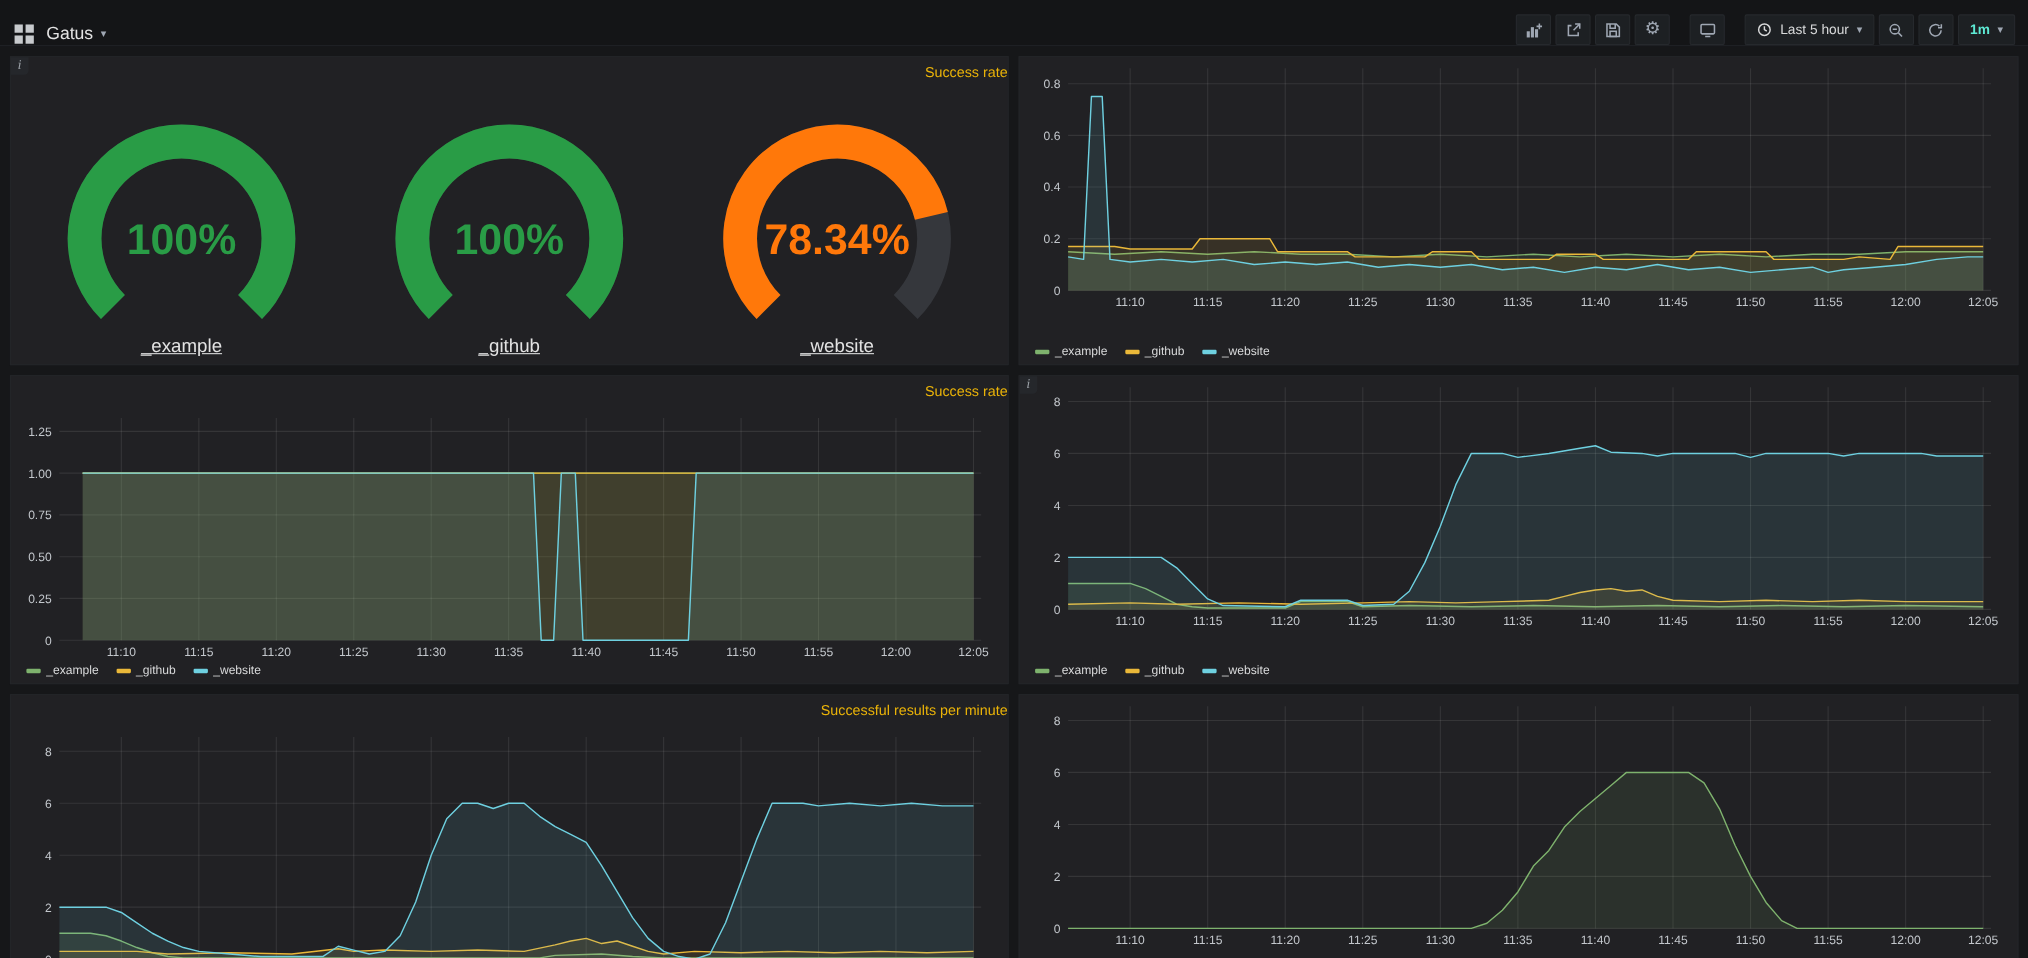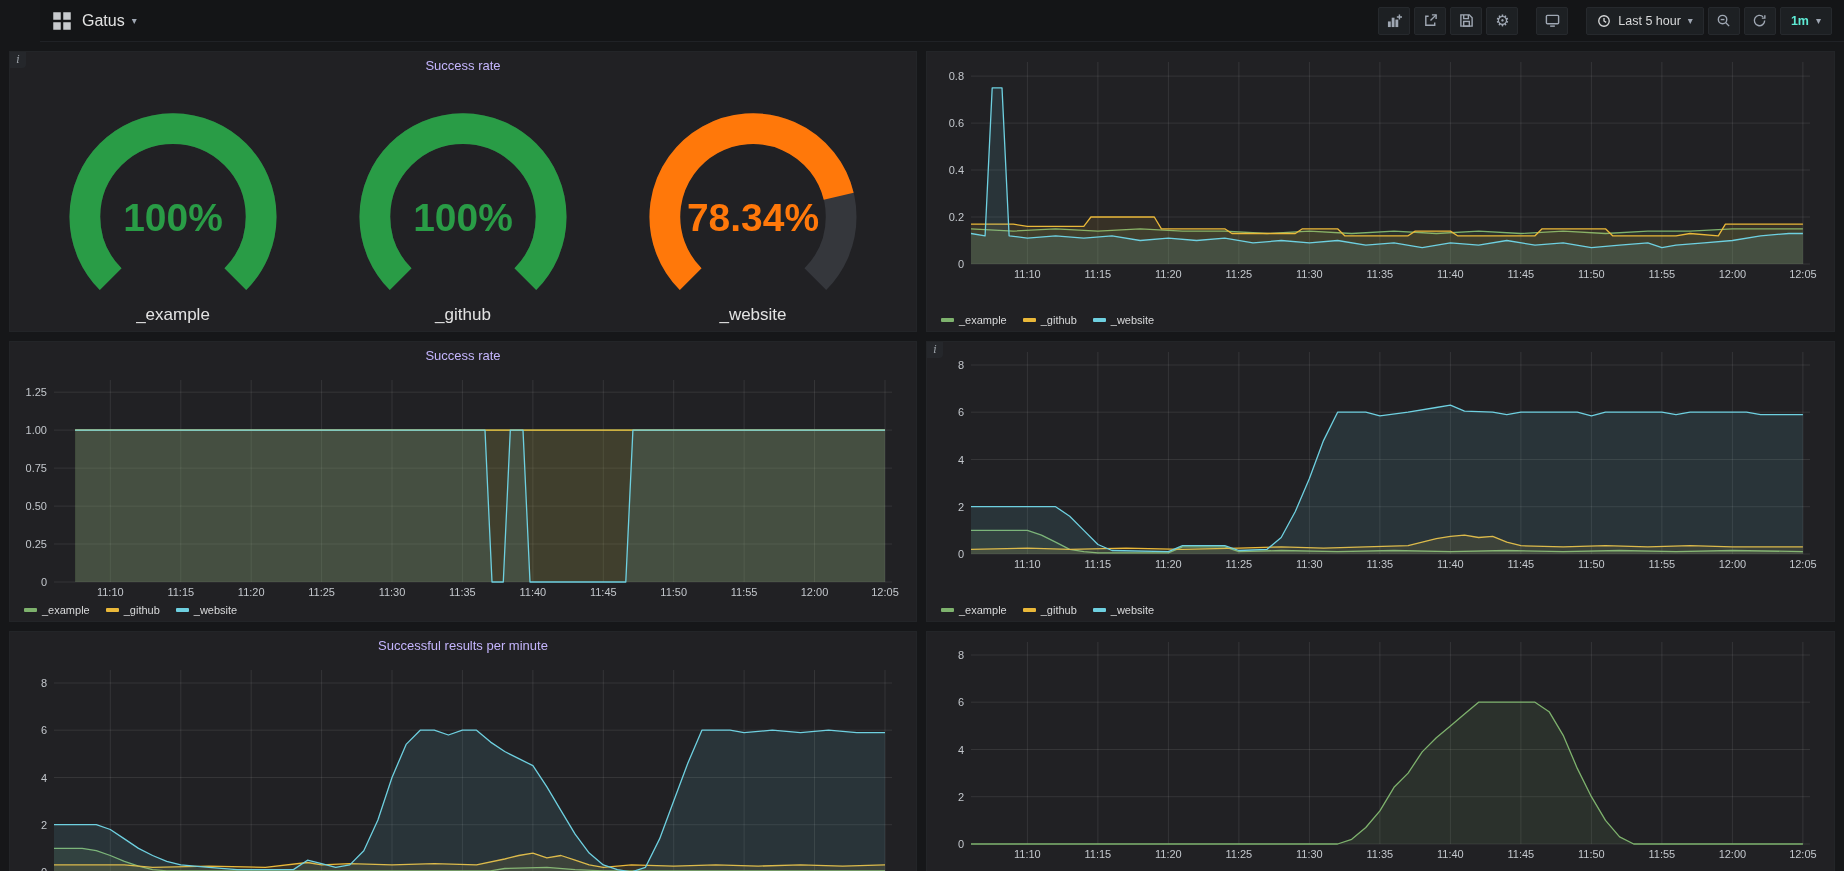--- a/index.html
+++ b/index.html
@@ -1,21 +1,21 @@
 <!DOCTYPE html>
 <html><head>
 <meta charset="utf-8">
 <style>
   * { margin:0; padding:0; box-sizing:border-box; }
   html,body { width:1844px; height:871px; overflow:hidden; background:#161719;
     font-family:"Liberation Sans","DejaVu Sans",sans-serif; color:#d8d9da; }
 
   
   .navbar { height:42px; background:#141517; border-bottom:1px solid #202226;
-    display:flex; align-items:center; justify-content:space-between; padding:0 12px;margin-left:40px; }
+    display:flex; align-items:flex-end; justify-content:space-between; padding:0 12px; }
   .nav-left { display:flex; align-items:center; gap:10px; }
   .nav-logo { width:20px; height:20px; color:#c7cacd; cursor:pointer; display:inline-flex; }
   .nav-logo svg { width:100%; height:100%; }
   .dash-title-btn { background:none; border:none; color:#e3e3e3; font-size:16px;
     font-family:inherit; display:flex; align-items:center; gap:7px; cursor:pointer; }
   .caret { font-size:10px; color:#9fa7b3; }
   .nav-right { display:flex; align-items:center; gap:4px; }
   .icon-btn, .time-btn { height:28px; background:#1d2023; border:1px solid #26292d;
     border-radius:2px; color:#9fa7b3; display:flex; align-items:center; justify-content:center;
     cursor:pointer; font-family:inherit; }
@@ -25,38 +25,38 @@
   .time-btn { padding:0 10px; gap:7px; font-size:12.5px; color:#d8d9da; }
   .time-btn svg { width:14px; height:14px; }
   .nav-sep { width:10px; }
   .refresh-val { color:#5eead4; font-weight:bold; }
 
   
   .dash { padding:9px; display:grid; grid-template-columns:1fr 1fr;
     grid-template-rows:281px 281px 281px; gap:9px; }
   .panel { position:relative; background:#212124; border:1px solid #232528;
     display:flex; flex-direction:column; }
-  .panel-title { height:28px; line-height:28px; text-align:center; font-size:13px;
-    font-weight:500; color:#c4b5fd; cursor:pointer; flex:0 0 auto; }
+  .panel-title { height:28px; line-height:28px; text-align:right; font-size:13px;
+    font-weight:500; color:#eab308; cursor:pointer; flex:0 0 auto; }
   .panel-info { position:absolute; top:0; left:0; width:16px; height:16px;
     background:#25272b; color:#9aa0a6; font-size:11px; font-style:italic;
     font-family:"DejaVu Serif",serif; text-align:center; line-height:15px;
     border-bottom-right-radius:4px; cursor:pointer; z-index:2; }
   .panel-body { flex:1 1 auto; display:flex; flex-direction:column;
     min-height:0; padding:0 8px 2px 4px; }
   .chart { flex:1 1 auto; min-height:0; }
   .legend { flex:0 0 18px; display:flex; align-items:center; gap:16px;
     padding-left:10px; font-size:11px; color:#d8d9da; }
   .legend-item { display:inline-flex; align-items:center; gap:5px; cursor:pointer; }
   .legend-swatch { width:13px; height:4px; border-radius:1px; display:inline-block; }
   .tick { fill:#c3c7cc; font-size:11px; font-family:"Liberation Sans","DejaVu Sans",sans-serif; }
 
   
   .gauge-row { flex:1 1 auto; display:flex; align-items:stretch;
-    justify-content:center; padding:2px 10px 6px; min-height:0; }
+    justify-content:space-between; padding:2px 10px 6px; min-height:0;text-decoration:underline; }
   .gauge { display:flex; flex-direction:column; align-items:center; justify-content:flex-end; }
   .gauge svg { width:290px; height:205px; }
   .gauge-label { font-size:17px; color:#e3e3e3; margin-top:-2px; }
 </style>
 </head>
 <body>
 
 <header class="navbar">
   <div class="nav-left">
     <span class="nav-logo">

